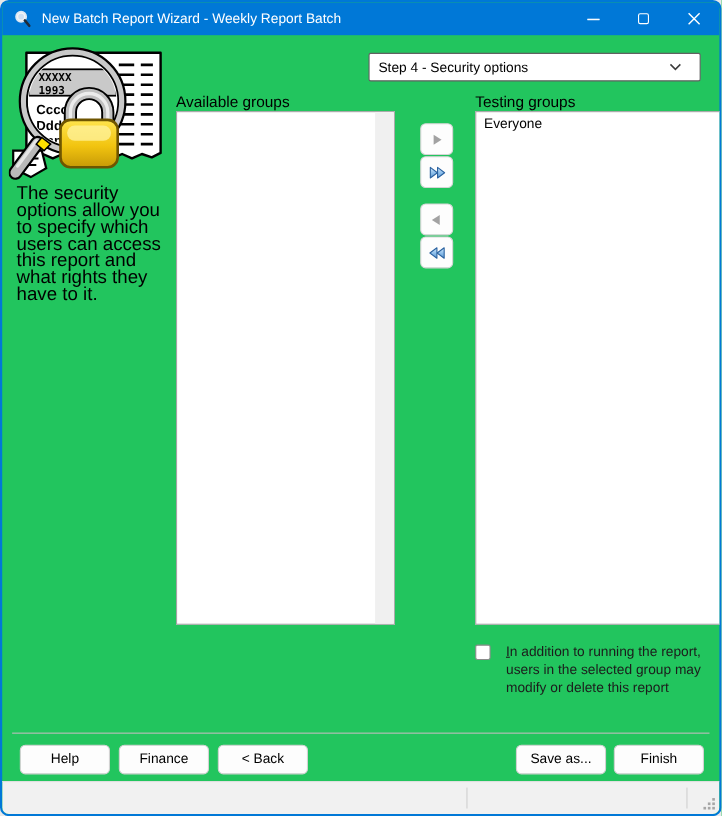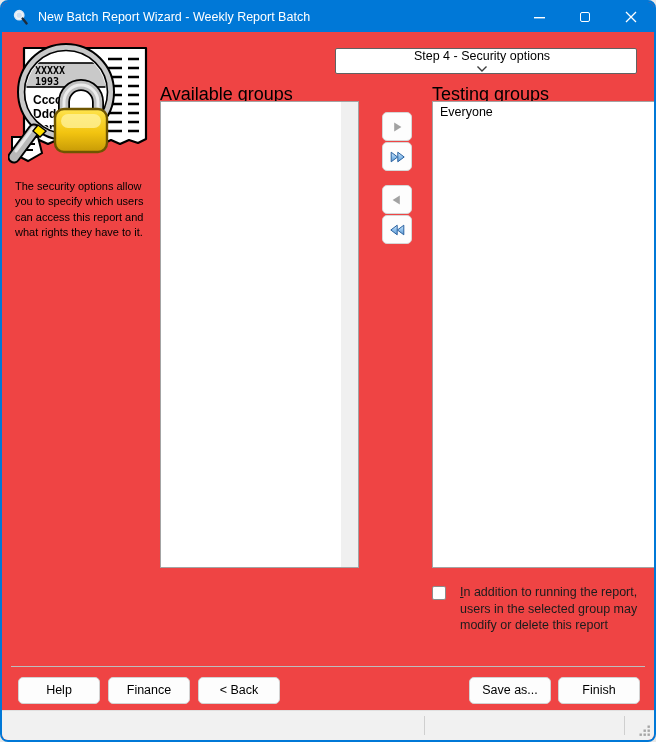--- a/index.html
+++ b/index.html
@@ -8,51 +8,51 @@
     background: #e8e8e8;
     font-family: "Liberation Sans", sans-serif;
     -webkit-font-smoothing: antialiased;
   }
   .window {
     position: relative;
     width: 656px; height: 742px;
     border: 2px solid #0078d7;
     border-radius: 8px;
     overflow: hidden;
-    background: #ef4444;
+    background: #22c55e;
     text-decoration: underline;
   }
   
   .titlebar {
     position: absolute; left: 0; right: 0; top: 0; height: 30px;
     background: #0078d7;
     display: flex; align-items: center;
   }
   .tb-icon { margin-left: 10px; width: 17px; height: 17px; flex: 0 0 auto; }
   .tb-title { color: #fff; font-size: 12.5px; margin-left: 9px; white-space: nowrap; }
   .winbtns { position: absolute; right: 0; top: 0; height: 30px; display: flex; }
   .winbtn { width: 46px; height: 30px; display: flex; align-items: center; justify-content: center; cursor: default; }
   .glyph-min { width: 11px; height: 1px; background: #fff; box-shadow: 0 0.4px 0 #fff; }
   .glyph-max { width: 10px; height: 10px; border: 1.2px solid #fff; border-radius: 2px; }
   
   .combo {
     position: absolute; left: 333px; top: 46px; width: 302px; height: 26px;
     background: #fff; border: 1px solid #616161; border-radius: 2px;
     display: flex; align-items: center;
-    font-size: 12.5px; color: #000; padding: 0 16px 0 8px; flex-direction: column;
+    font-size: 12.5px; color: #000; padding: 0 16px 0 8px;
   }
   .combo-value { flex: 1 1 auto; white-space: nowrap; overflow: hidden; }
   
   .wizard-art { position: absolute; left: 6px; top: 39px; width: 148px; height: 127px; }
   .description {
-    position: absolute; left: 13px; top: 177px; width: 134px;
-    font-size: 11px; line-height: 15.3px; color: #000;
-  }
-  
-  .group-label { position: absolute; top: 82px; font-size: 18px; color: #000; }
+    position: absolute; left: 13px; top: 166px; width: 134px;
+    font-size: 17px; line-height: 15.3px; color: #000;
+  }
+  
+  .group-label { position: absolute; top: 82px; font-size: 14px; color: #000; }
   .lbl-available { left: 158px; }
   .lbl-selected  { left: 430px; }
   .listbox {
     position: absolute; top: 99px; height: 467px;
     background: #fff; border: 1px solid #a3a3a3;
   }
   .listbox.available { left: 158px; width: 199px; }
   .listbox.selected  { left: 430px; width: 244px; }
   .list-items { list-style: none; padding: 2px 0 0 0; margin-right: 17px; }
   .list-items li {

